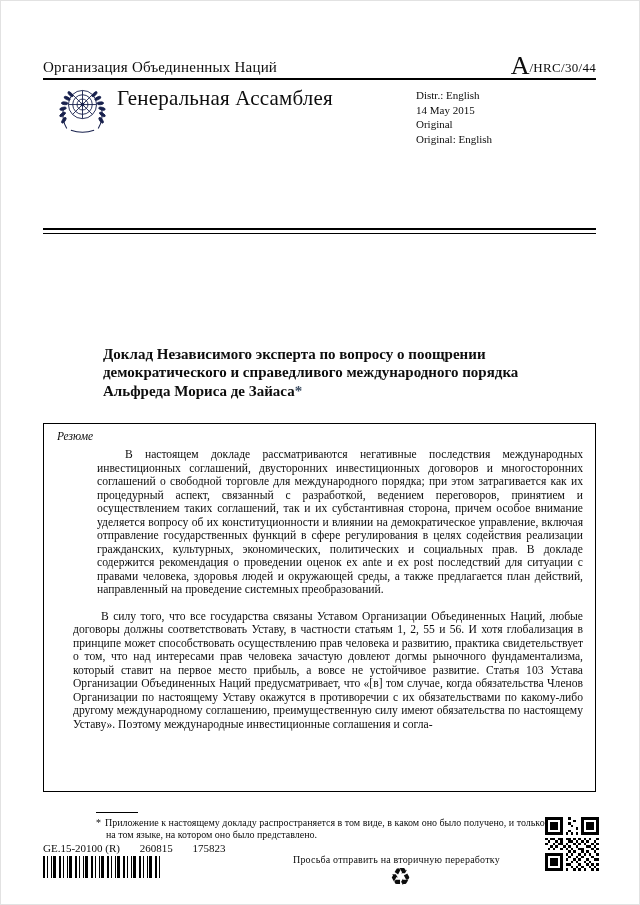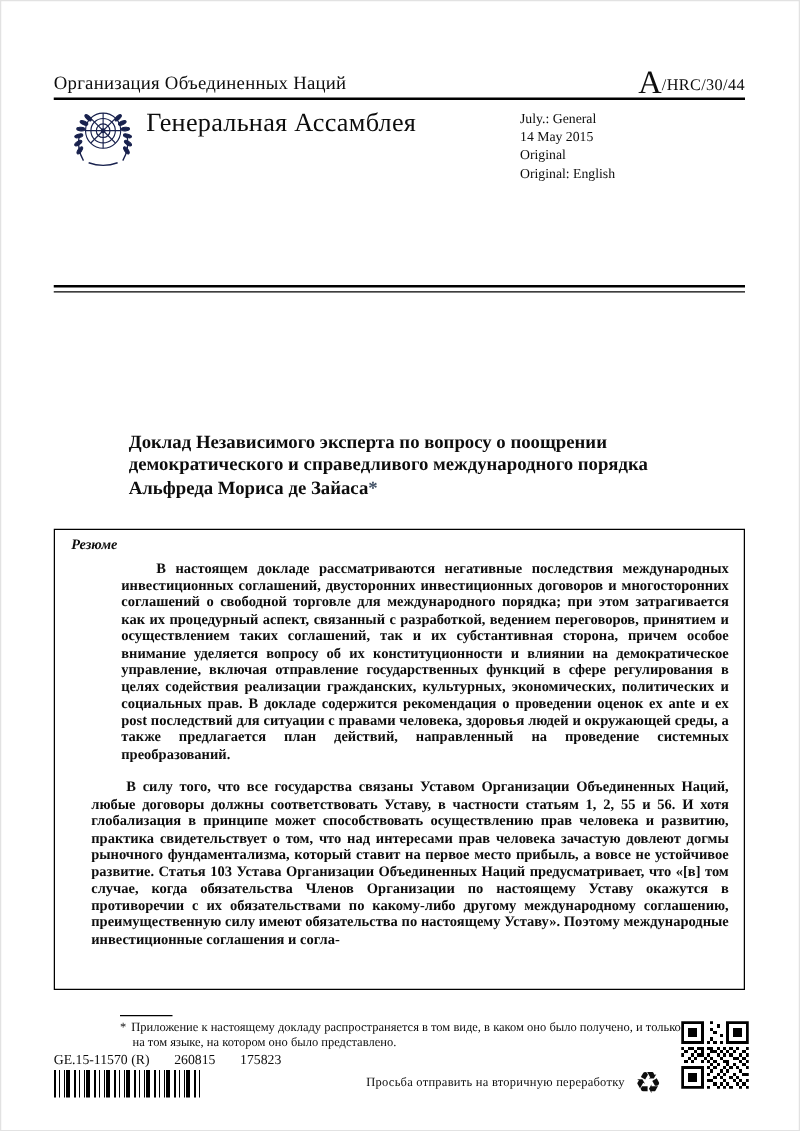--- a/index.html
+++ b/index.html
@@ -28,38 +28,38 @@
   
   .session { position:absolute; left:42px; top:236px; font-size:11.5px; line-height:12.8px; }
   .s-body { font-weight:700; font-size:12.5px; margin-bottom:2px; }
   .s-agenda { font-weight:700; margin-top:2px; width:258px; line-height:13.6px; }
   
   .report-title { position:absolute; left:102px; top:344px; width:448px;
                   font-size:15px; line-height:18.4px; font-weight:700; }
   .fn-mark { color:#3e4e63; }
   
   .summary-box { position:absolute; left:42px; right:43px; top:422px; min-height:369px;
-                 border:1px solid #000; padding:6px 12px 10px 13px;font-weight:bold; }
+                 border:1px solid #000; padding:6px 12px 10px 13px; }
   .sum-head { font-style:italic; font-size:11.5px; }
   .sum-para { margin:6px 0 0 40px; font-size:11.6px; line-height:13.5px;
               text-align:justify; text-indent:28px; }
   .sum-para + .sum-para { margin-top:13px;margin-left:16px; }
   
   .fn-rule { position:absolute; left:95px; top:811px; width:42px; height:1px; background:#000; }
   .footnote { position:absolute; left:95px; top:816px; width:452px;
               font-size:10px; line-height:11.8px; padding-left:10px; text-indent:-10px; }
   .fn-m { margin-right:4px; }
   
   .ge-line { position:absolute; left:42px; top:841px; font-size:11px; }
   .ge-line .gap { margin-left:17px; }
   .barcode { position:absolute; left:42px; top:855px; width:118px; height:22px;
              background:repeating-linear-gradient(90deg,
                #000 0 2px,#fff 2px 4px,#000 4px 5px,#fff 5px 8px,
                #000 8px 9px,#fff 9px 10px,#000 10px 13px,#fff 13px 16px); }
-  .recycle { position:absolute; left:292px; top:853px; display:flex; align-items:center; }
+  .recycle { position:absolute; left:292px; top:853px; display:flex; align-items:center;flex-direction:column; }
   .rec-text { font-size:10px; letter-spacing:.2px; }
   .rec-icon { font-family:"DejaVu Sans",sans-serif; font-size:24px; line-height:24px; margin-left:8px; }
   .qr { position:absolute; left:544px; top:816px; width:54px; height:54px; }
   .qr svg { width:100%; height:100%; display:block; }
 </style>
 </head>
 <body>
 
 <div class="page">
 
@@ -101,21 +101,21 @@
         <ellipse cx="53.5" cy="24.5" rx="4" ry="1.7" transform="rotate(-5 53.5 24.5)"></ellipse>
         <ellipse cx="50.5" cy="18.5" rx="4" ry="1.7" transform="rotate(-25 50.5 18.5)"></ellipse>
         <ellipse cx="46.5" cy="13.5" rx="4" ry="1.7" transform="rotate(-45 46.5 13.5)"></ellipse>
       </g>
     </svg>
   </div>
 
   <h1 class="ga-title">Генеральная Ассамблея</h1>
 
   <div class="distr">
-    <div>July.: General</div>
+    <div>Distr.: English</div>
     <div>14 May 2015</div>
     <div>Original</div>
     <div>Original: English</div>
   </div>
 
   <div class="rule rule-mid-thick"></div>
   <div class="rule rule-mid-thin"></div>
 
 
   <h2 class="report-title"><span>Доклад Независимого эксперта по вопросу о поощрении демократического и справедливого международного порядка Альфреда Мориса де Зайаса</span><span class="fn-mark">*</span></h2>
@@ -123,21 +123,21 @@
   <div class="summary-box">
     <div class="sum-head">Резюме</div>
     <p class="sum-para">В настоящем докладе рассматриваются негативные последствия международных инвестиционных соглашений, двусторонних инвестиционных договоров и многосторонних соглашений о свободной торговле для международного порядка; при этом затрагивается как их процедурный аспект, связанный с разработкой, ведением переговоров, принятием и осуществлением таких соглашений, так и их субстантивная сторона, причем особое внимание уделяется вопросу об их конституционности и влиянии на демократическое управление, включая отправление государственных функций в сфере регулирования в целях содействия реализации гражданских, культурных, экономических, политических и социальных прав. В докладе содержится рекомендация о проведении оценок ex ante и ex post последствий для ситуации с правами человека, здоровья людей и окружающей среды, а также предлагается план действий, направленный на проведение системных преобразований.</p>
     <p class="sum-para">В силу того, что все государства связаны Уставом Организации Объединенных Наций, любые договоры должны соответствовать Уставу, в частности статьям 1, 2, 55 и 56. И хотя глобализация в принципе может способствовать осуществлению прав человека и развитию, практика свидетельствует о том, что над интересами прав человека зачастую довлеют догмы рыночного фундаментализма, который ставит на первое место прибыль, а вовсе не устойчивое развитие. Статья 103 Устава Организации Объединенных Наций предусматривает, что «[в] том случае, когда обязательства Членов Организации по настоящему Уставу окажутся в противоречии с их обязательствами по какому-либо другому международному соглашению, преимущественную силу имеют обязательства по настоящему Уставу». Поэтому международные инвестиционные соглашения и согла-</p>
   </div>
 
   <div class="fn-rule"></div>
   <div class="footnote"><span class="fn-m">*</span><span>Приложение к настоящему докладу распространяется в том виде, в каком оно было получено, и только на том языке, на котором оно было представлено.</span></div>
 
   <div class="ge-line">
-    <span>GE.15-11570 (R)</span>
+    <span>GE.15-20100 (R)</span>
     <span class="gap">260815</span>
     <span class="gap">175823</span>
   </div>
 
   <div class="barcode"></div>
 
   <div class="recycle">
     <span class="rec-text">Просьба отправить на вторичную переработку</span>
     <span class="rec-icon">♻</span>
   </div>

